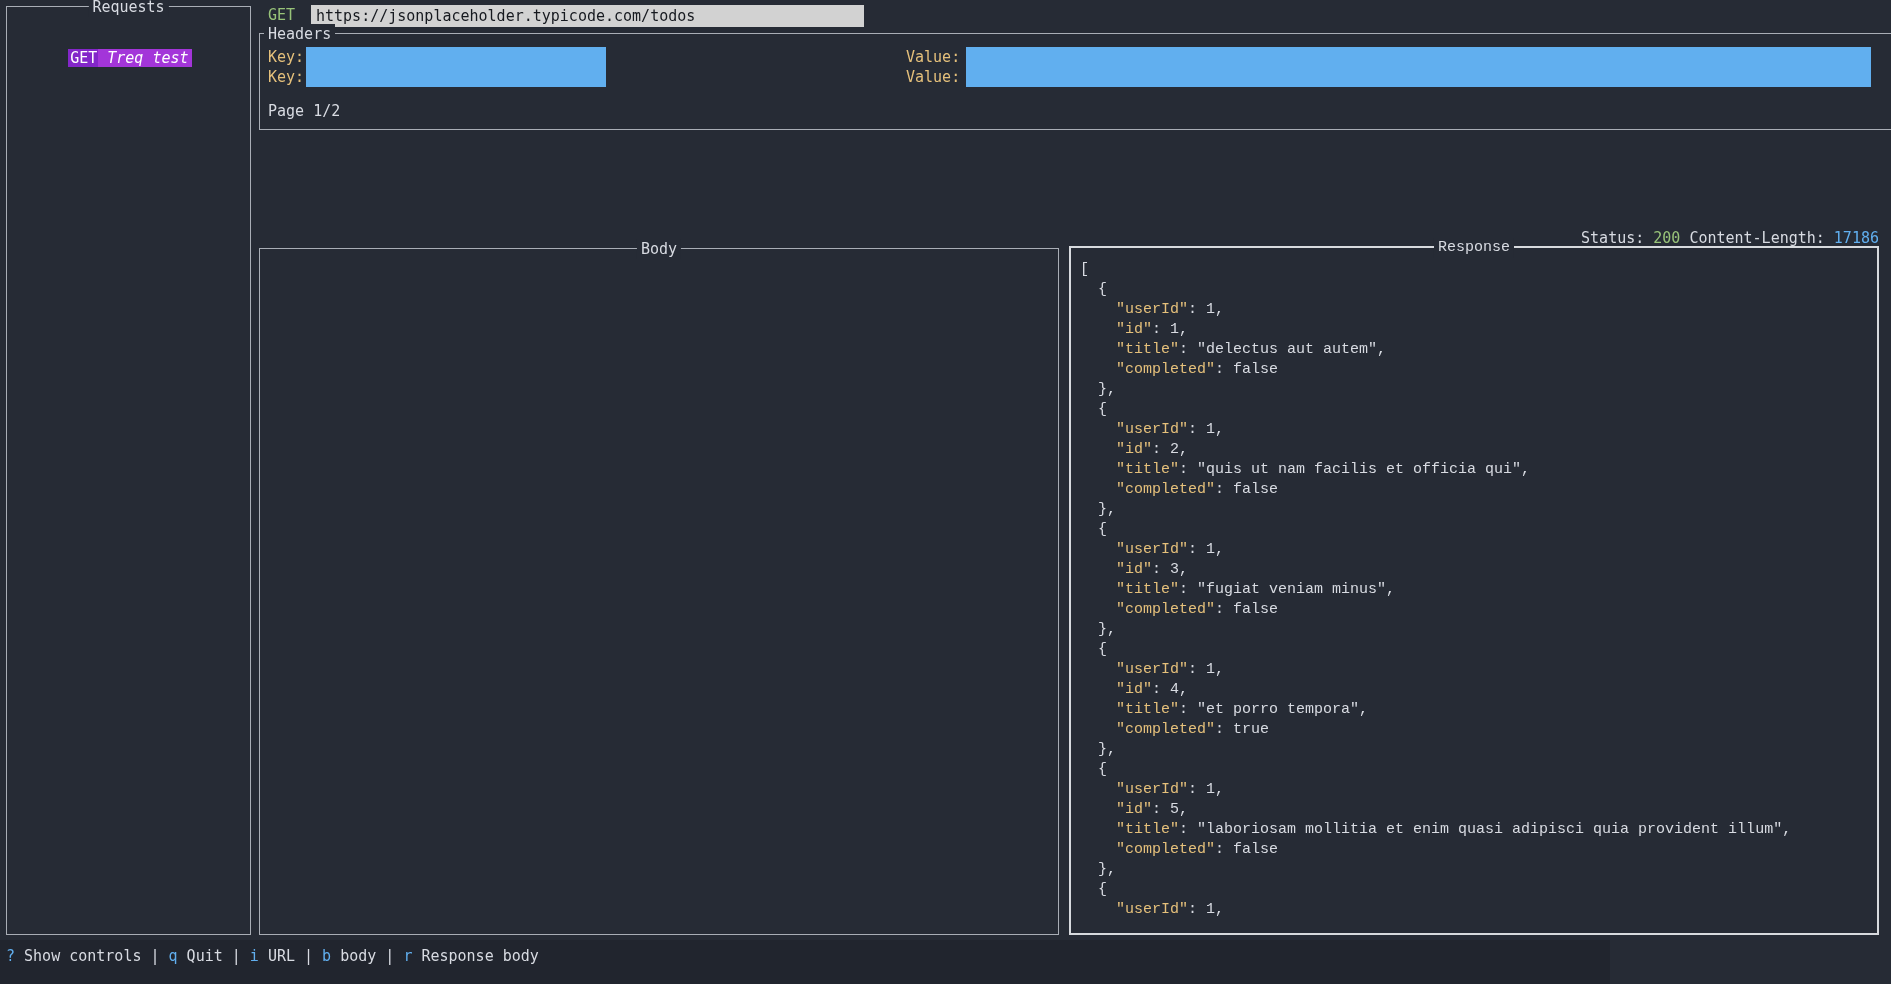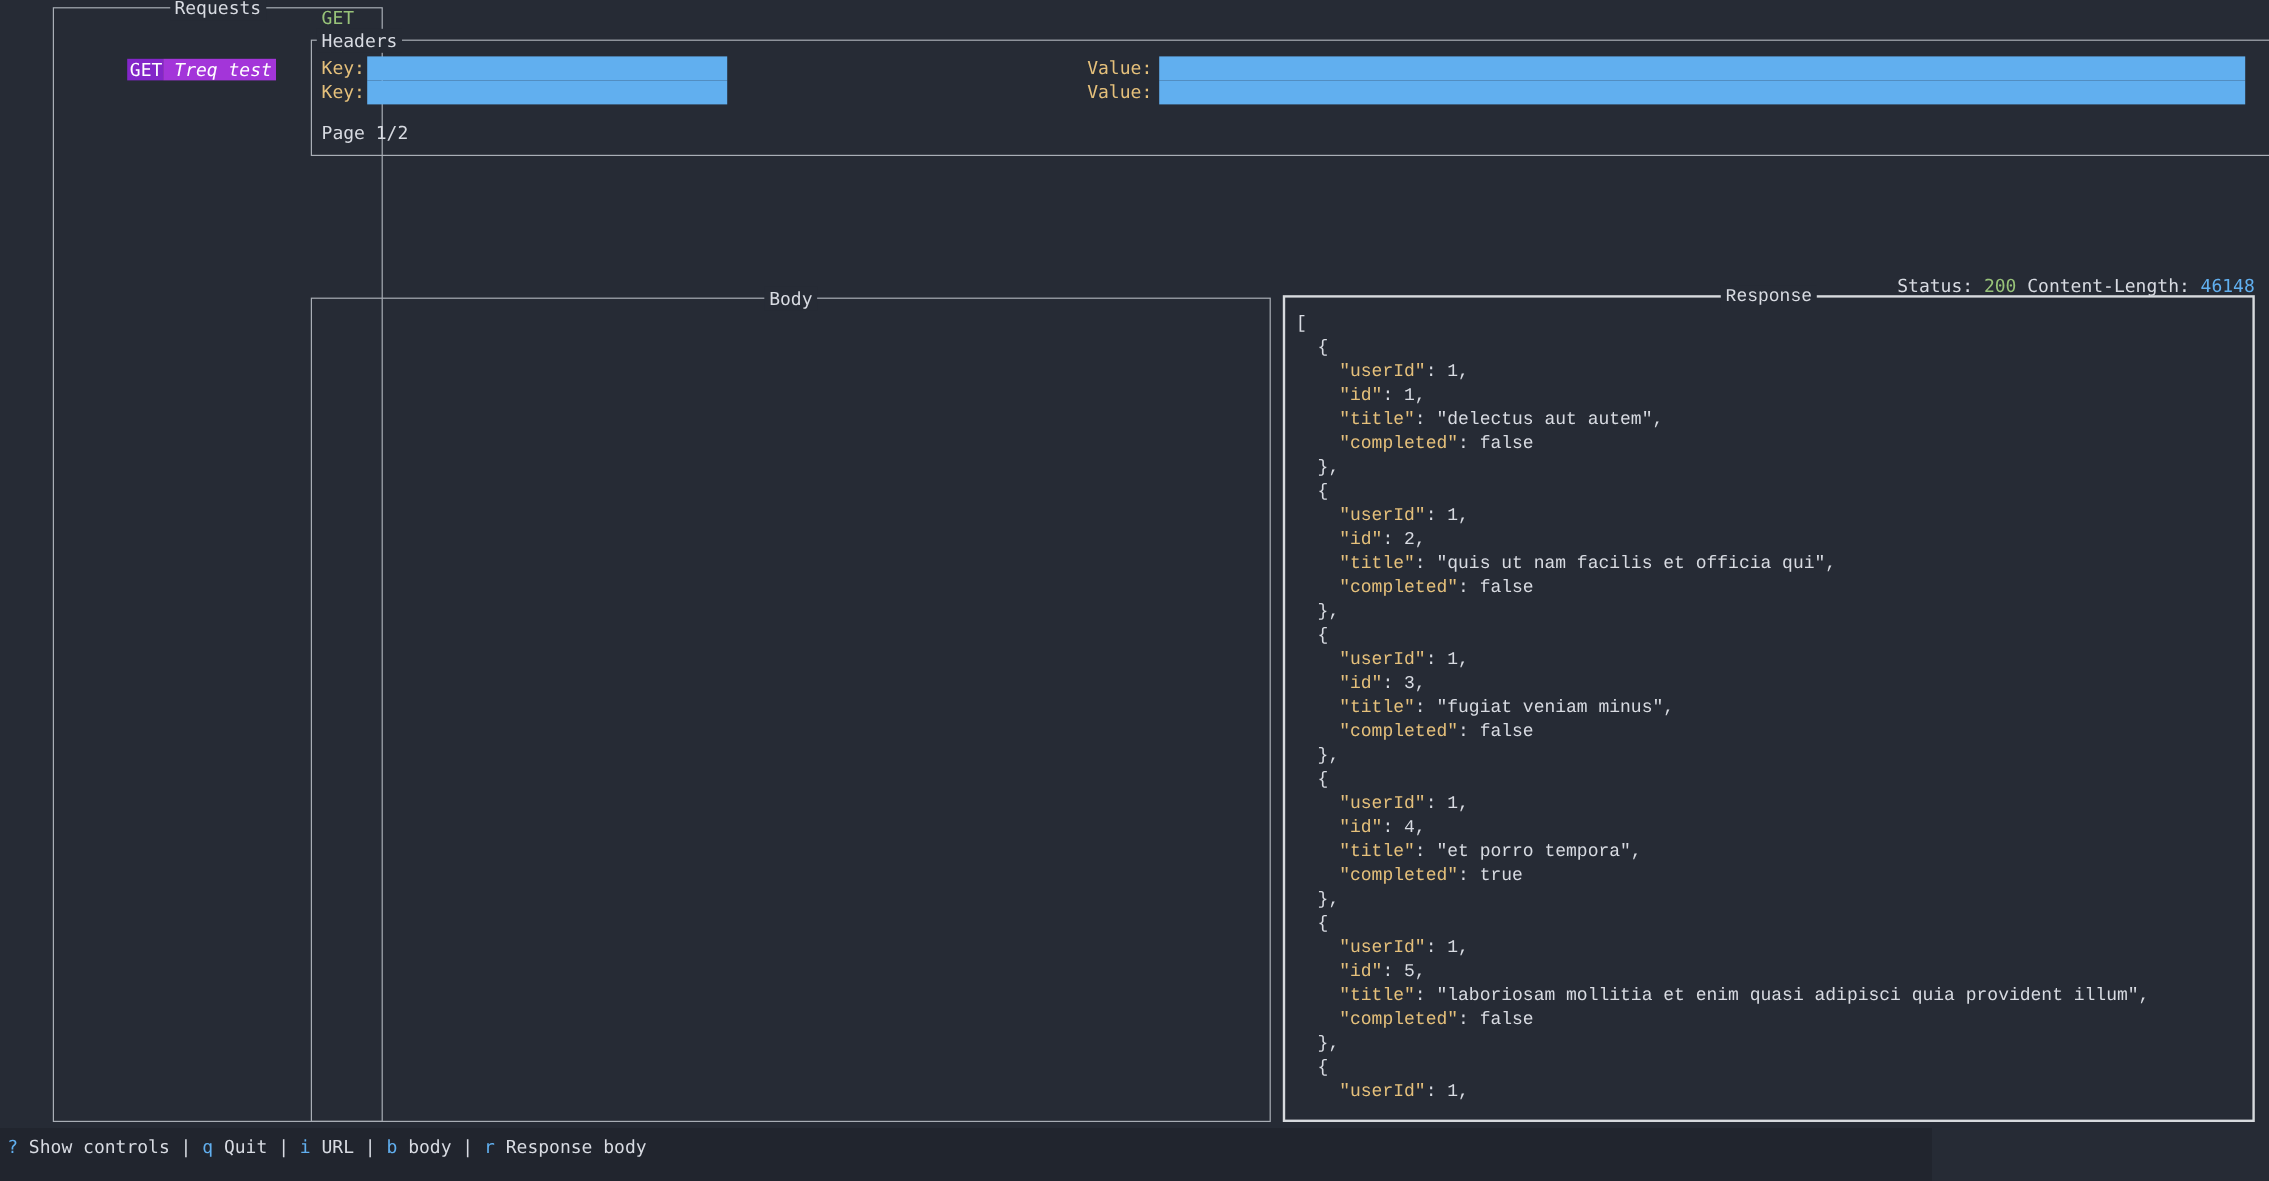--- a/index.html
+++ b/index.html
@@ -12,21 +12,21 @@
     color: var(--text, #d8dbe2);
   }
   .screen { position:relative; width:1891px; height:984px; background:var(--bg,#262b35); }
 
   .panel { position:absolute; border:1px solid var(--border,#a9aeb6); }
   .ptitle { position:absolute; top:-10px; background:var(--bg,#262b35); padding:0 4px; white-space:pre; }
   .ptitle.center { left:50%; transform:translateX(-50%); }
   .ptitle.pleft { left:4px; }
 
   
-  .sidebar { left:6px; top:6px; width:275px; height:929px;margin-left:38px; }
+  .sidebar { left:6px; top:6px; width:245px; height:929px; }
   .req-item { position:absolute; left:7px; top:21px; height:20px; white-space:pre; cursor:pointer; }
   .req-method { background:var(--method-bg,#8326c9); color:var(--selected-text,#ffffff); padding:0 1px 0 2px; }
   .req-name { background:var(--selected-bg,#a335d9); color:var(--selected-text,#ffffff); padding:0 3px 0 9px;font-style:italic; }
 
   
   .get-label { position:absolute; left:268px; top:5px; color:var(--green,#98c379); }
   input.tui { position:absolute; border:none; outline:none; font:inherit; border-radius:0; }
   .url-input { left:311px; top:5px; width:553px; height:22px; background:var(--url-field-bg,#d2d2d2); color:var(--url-field-text,#16191f); padding:0 5px; }
 
   
@@ -59,20 +59,21 @@
 <div class="screen">
 
   <div class="panel sidebar">
     <span class="ptitle center">Requests</span>
     <div class="req-item">
       <span class="req-method">GET</span><span class="req-name">Treq test</span>
     </div>
   </div>
 
   <span class="get-label">GET</span>
+  <input class="tui url-input" type="text" value="https://jsonplaceholder.typicode.com/todos" style="">
 
   <div class="panel headers">
     <span class="ptitle pleft">Headers</span>
 
     <span class="hlabel" style="left:8px; top:13px;">Key:</span>
     <input class="tui hfield" type="text" style="left: 46px; top: 13px; width: 300px;" value="">
     <span class="hlabel" style="left:646px; top:13px;">Value:</span>
     <input class="tui hfield" type="text" style="left: 706px; top: 13px; width: 905px;" value="">
 
     <span class="hlabel" style="left:8px; top:33px;">Key:</span>
@@ -80,21 +81,21 @@
     <span class="hlabel" style="left:646px; top:33px;">Value:</span>
     <input class="tui hfield" type="text" style="left: 706px; top: 33px; width: 905px;" value="">
 
     <div class="page-ind">Page 1/2</div>
   </div>
 
   <div class="status-line">
     <span>Status:</span>
     <span class="status-code">200</span>
     <span>Content-Length:</span>
-    <span class="content-length">46148</span>
+    <span class="content-length">17186</span>
   </div>
 
   <div class="panel bodyp">
     <span class="ptitle center">Body</span>
     <div class="body-content"></div>
   </div>
 
   <div class="panel response">
     <span class="ptitle center">Response</span>
     <div class="resp-content">

